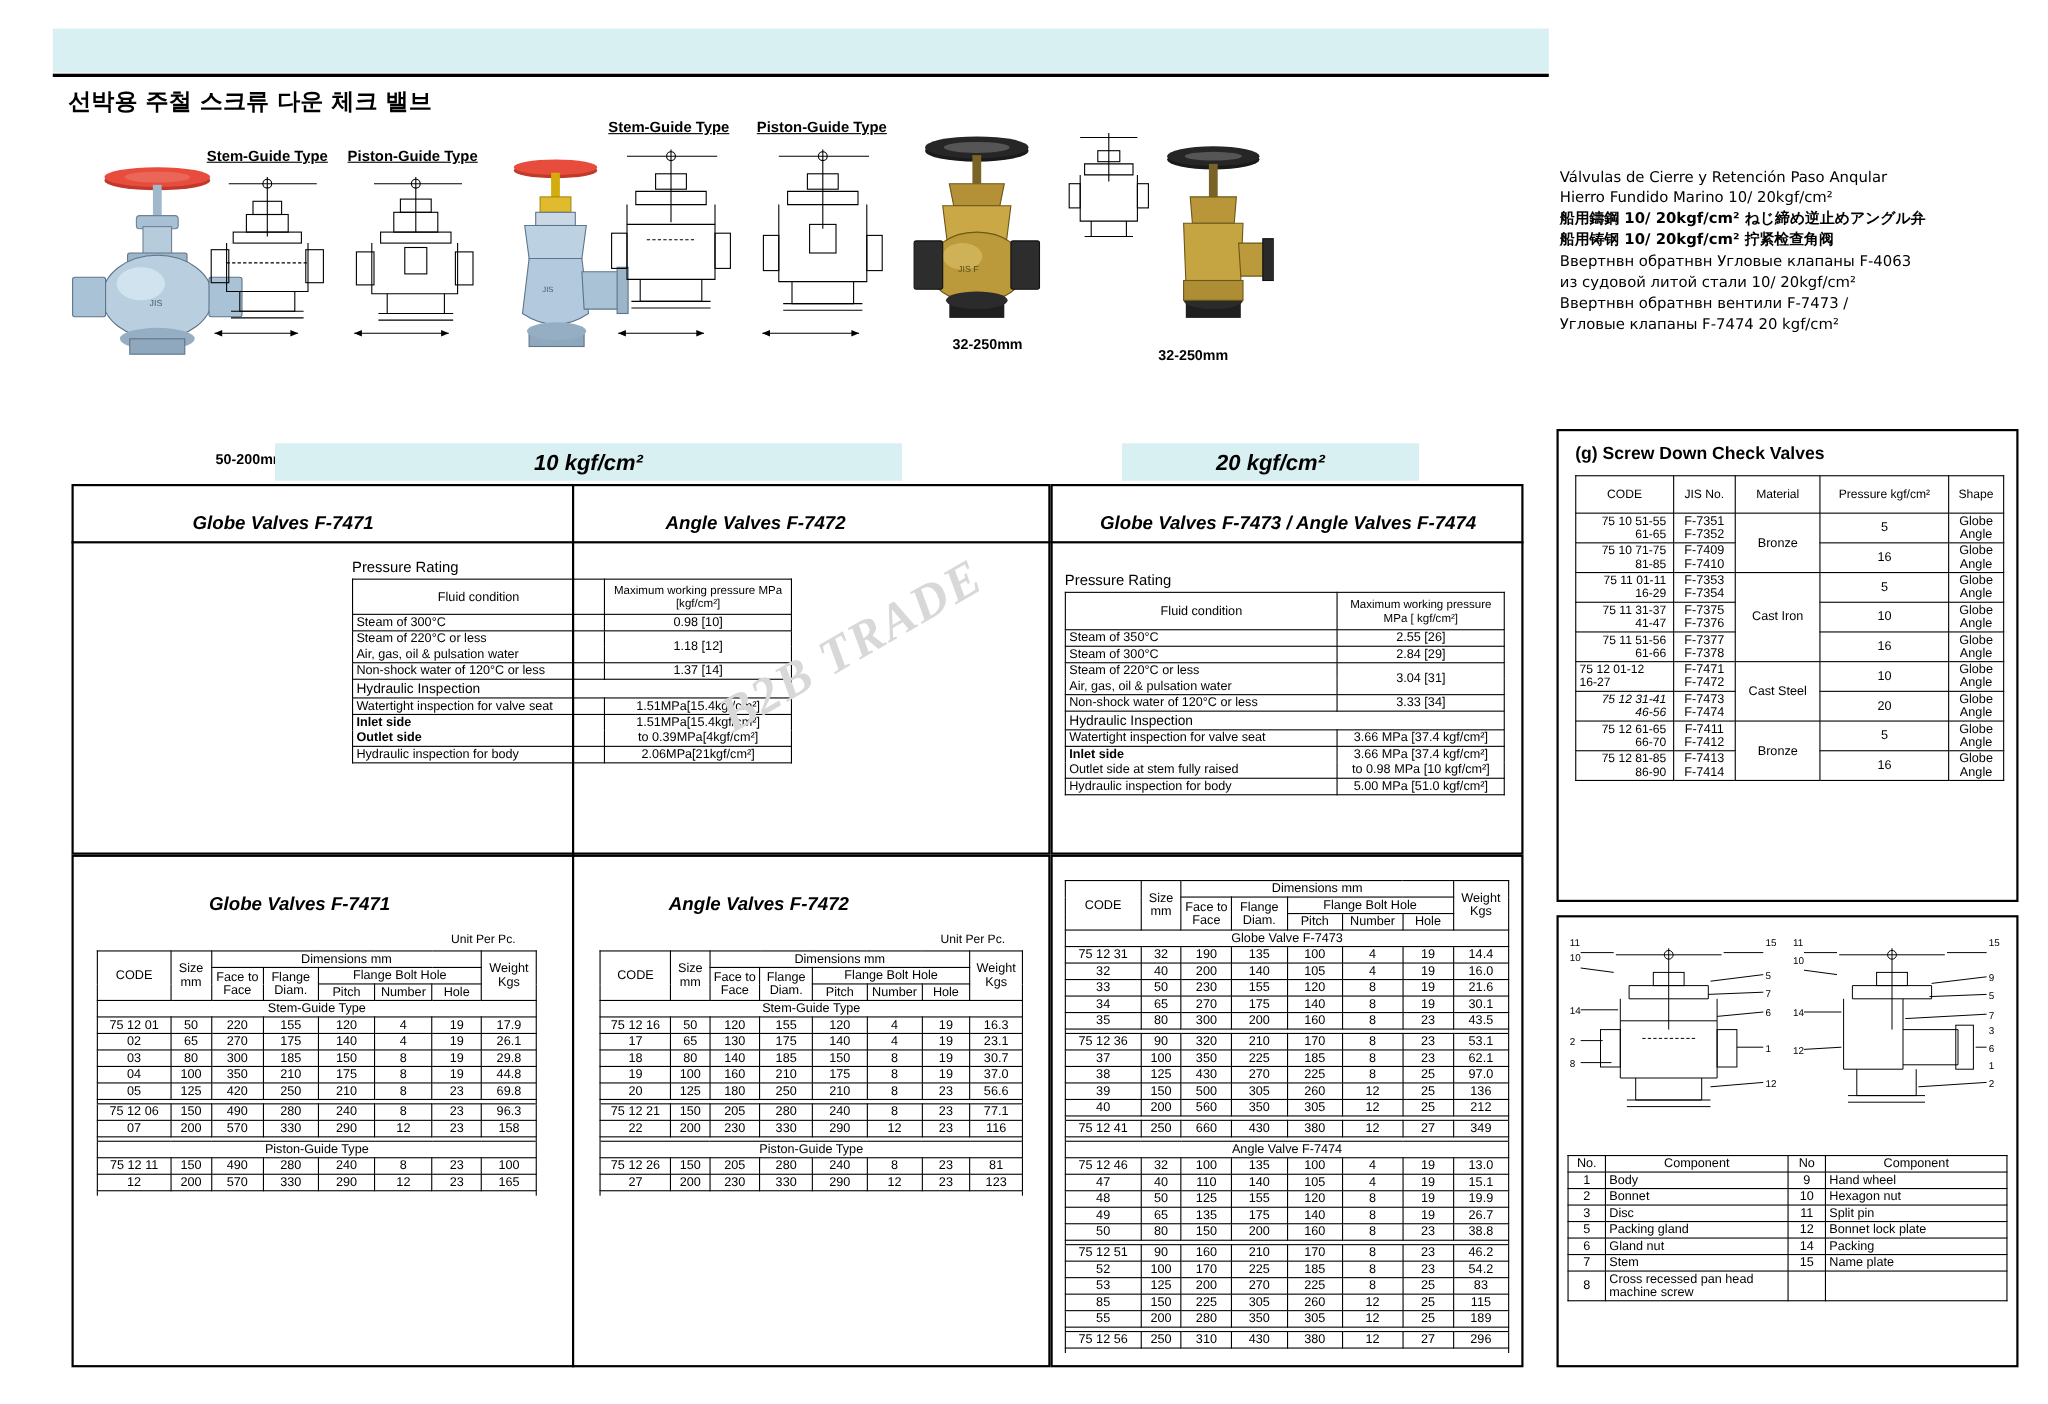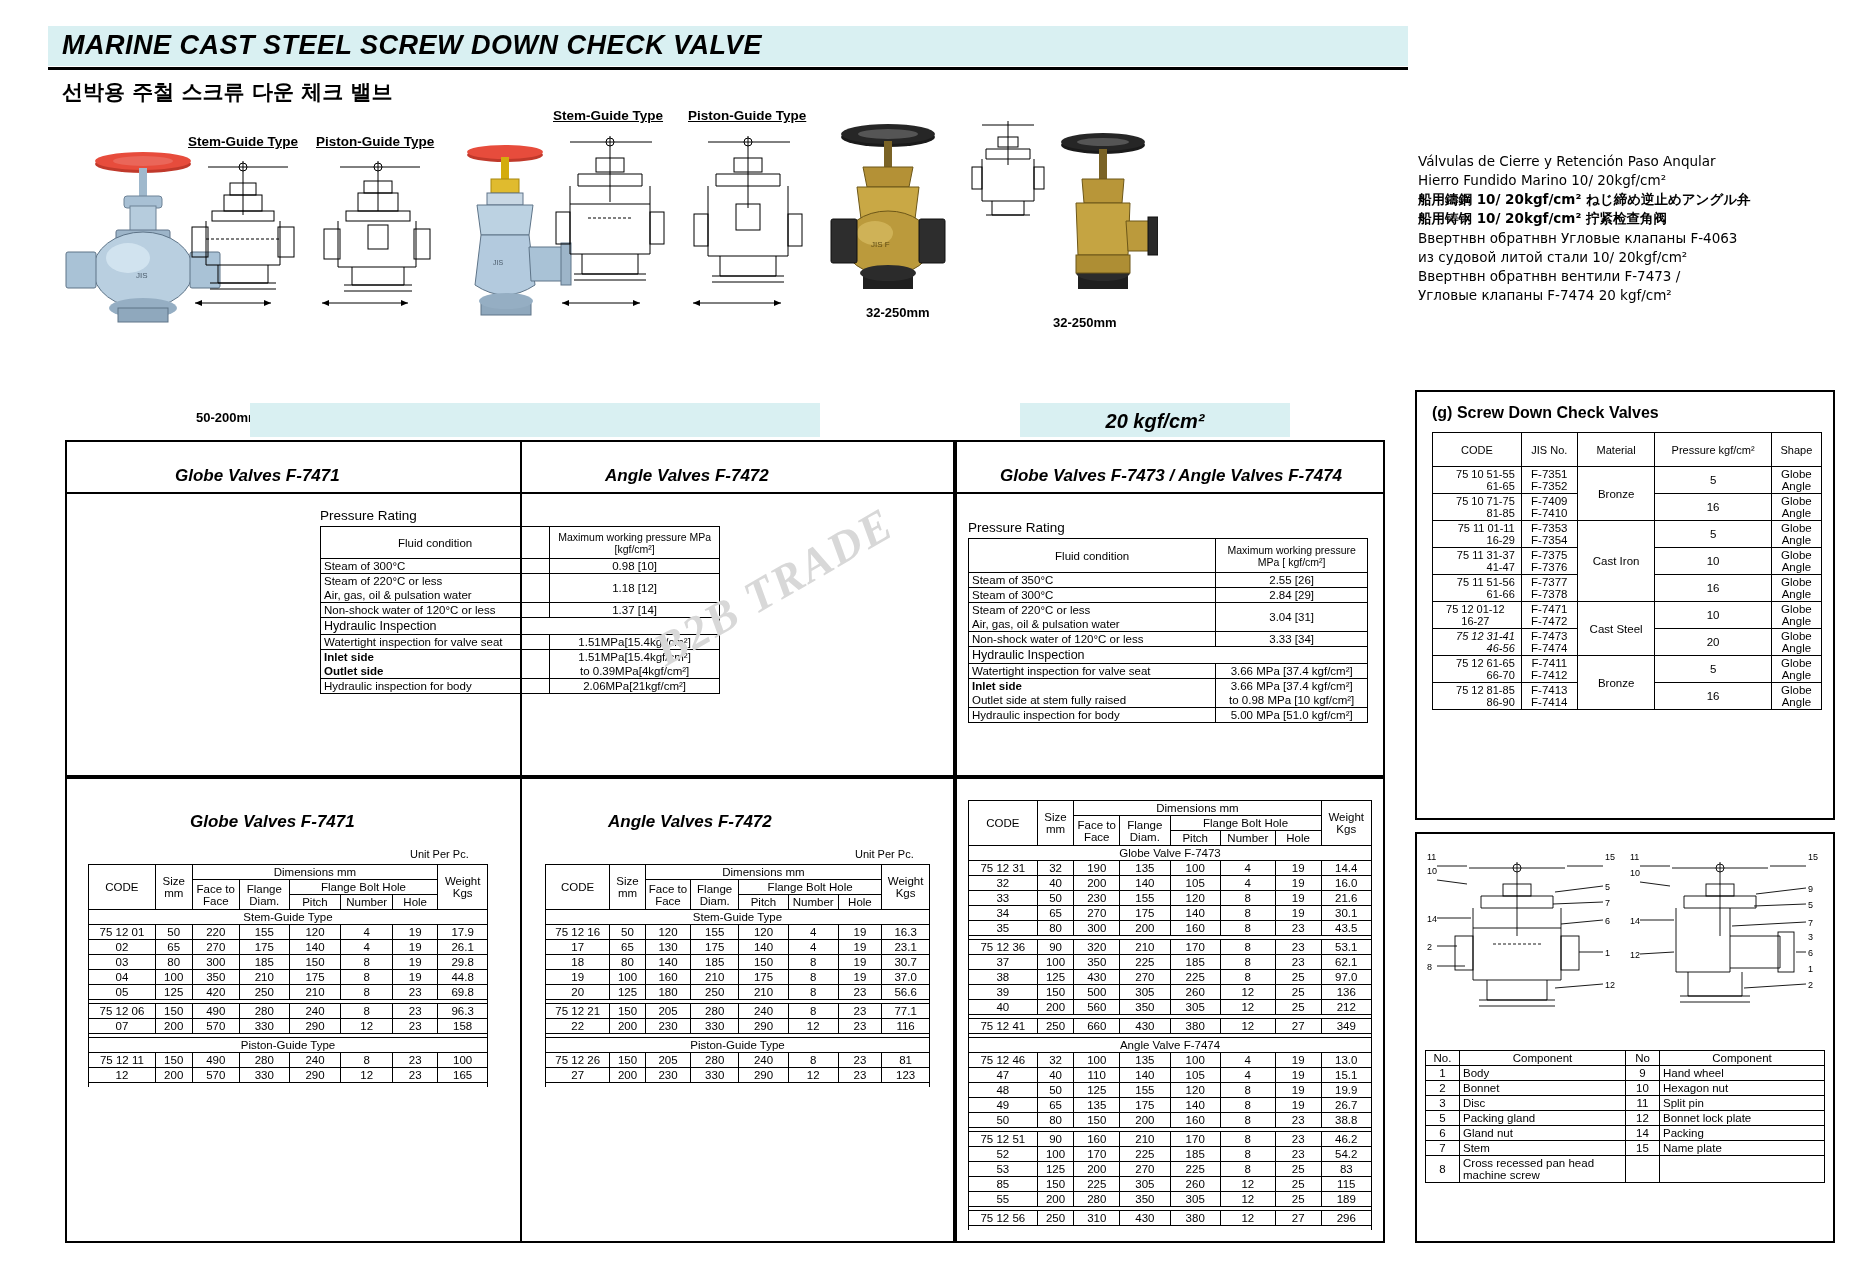--- a/index.html
+++ b/index.html
@@ -80,21 +80,20 @@
   .sub-head { text-align:left; font-weight:bold; font-size:11.5px; padding-left:4px; }
   .grp { font-weight:bold; }
   .unit-per { position:absolute; font-size:11px; }
 </style>
 </head>
 <body>
 
 <div class="page">
 
   <div class="title-bar"></div>
-  <div class="title-text">MARINE  CAST STEEL  SCREW DOWN CHECK VALVE</div>
   <div class="title-rule"></div>
   <div class="subtitle-kr">선박용 주철 스크류 다운 체크 밸브</div>
 
   <div class="lang-block">
     <div>Válvulas de Cierre y Retención Paso Anqular</div>
     <div>Hierro Fundido Marino 10/ 20kgf/cm²</div>
     <div class="b">船用鑄鋼 10/ 20kgf/cm²  ねじ締め逆止めアングル弁</div>
     <div class="b">船用铸钢 10/ 20kgf/cm²  拧紧检查角阀</div>
     <div>Ввертнвн обратнвн Угловые клапаны F-4063</div>
     <div>из судовой литой стали 10/ 20kgf/cm²</div>
@@ -276,20 +275,21 @@
       <path d="M78 96 L108 96 L108 126 L80 126 Z" fill="#bb9a3c" stroke="#6d5718"></path>
       <rect x="100" y="92" width="10" height="38" fill="#2a2a2a" stroke="#111"></rect>
       <rect x="30" y="148" width="50" height="16" fill="#1f1f1f"></rect>
       <ellipse cx="55" cy="148" rx="27" ry="8" fill="#2b2b2b"></ellipse>
       <rect x="28" y="130" width="54" height="18" fill="#ae8e34" stroke="#6d5718"></rect>
     </svg>
     <div class="rng" style="left:1005px; top:205px">32-250mm</div>
   </div>
 
   <div class="hdr-band" style="left:250px; top:403px; width:570px; height:34px;"></div>
+  <div class="hdr-band-txt" style="left:250px; top:410px; width:570px;">10 kgf/cm²</div>
   <div class="hdr-band" style="left:1020px; top:403px; width:270px; height:34px;"></div>
   <div class="hdr-band-txt" style="left:1020px; top:410px; width:270px;">20 kgf/cm²</div>
 
   <div class="box" style="left:65px; top:440px; width:890px; height:337px;"></div>
   <div class="box" style="left:955px; top:440px; width:430px; height:337px;"></div>
   <div class="box" style="left:65px; top:777px; width:890px; height:466px;"></div>
   <div class="box" style="left:955px; top:777px; width:430px; height:466px;"></div>
 
   <div style="position:absolute;left:520px;top:440px;width:2px;height:803px;background:#000"></div>
 
@@ -965,21 +965,21 @@
     <td>Globe<br>Angle</td>
           </tr>
           <tr>
     <td class="grp" style="font-size:11px;text-align:right;padding-right:6px;">75 11 51-56<br>61-66</td>
     <td>F-7377<br>F-7378</td>
 
     <td>16</td>
     <td>Globe<br>Angle</td>
           </tr>
           <tr>
-    <td class="grp" style="font-size:11px;text-align:center;padding-right:6px;">75 12 01-12<br>16-27</td>
+    <td class="grp" style="font-size:11px;text-align:left;padding-right:6px;">75 12 01-12<br>16-27</td>
     <td>F-7471<br>F-7472</td>
     <td rowspan="2">Cast Steel</td>
     <td>10</td>
     <td>Globe<br>Angle</td>
           </tr>
           <tr>
     <td class="grp" style="font-size:11px;text-align:right;padding-right:6px;font-style:italic;">75 12 31-41<br>46-56</td>
     <td>F-7473<br>F-7474</td>
 
     <td>20</td>

